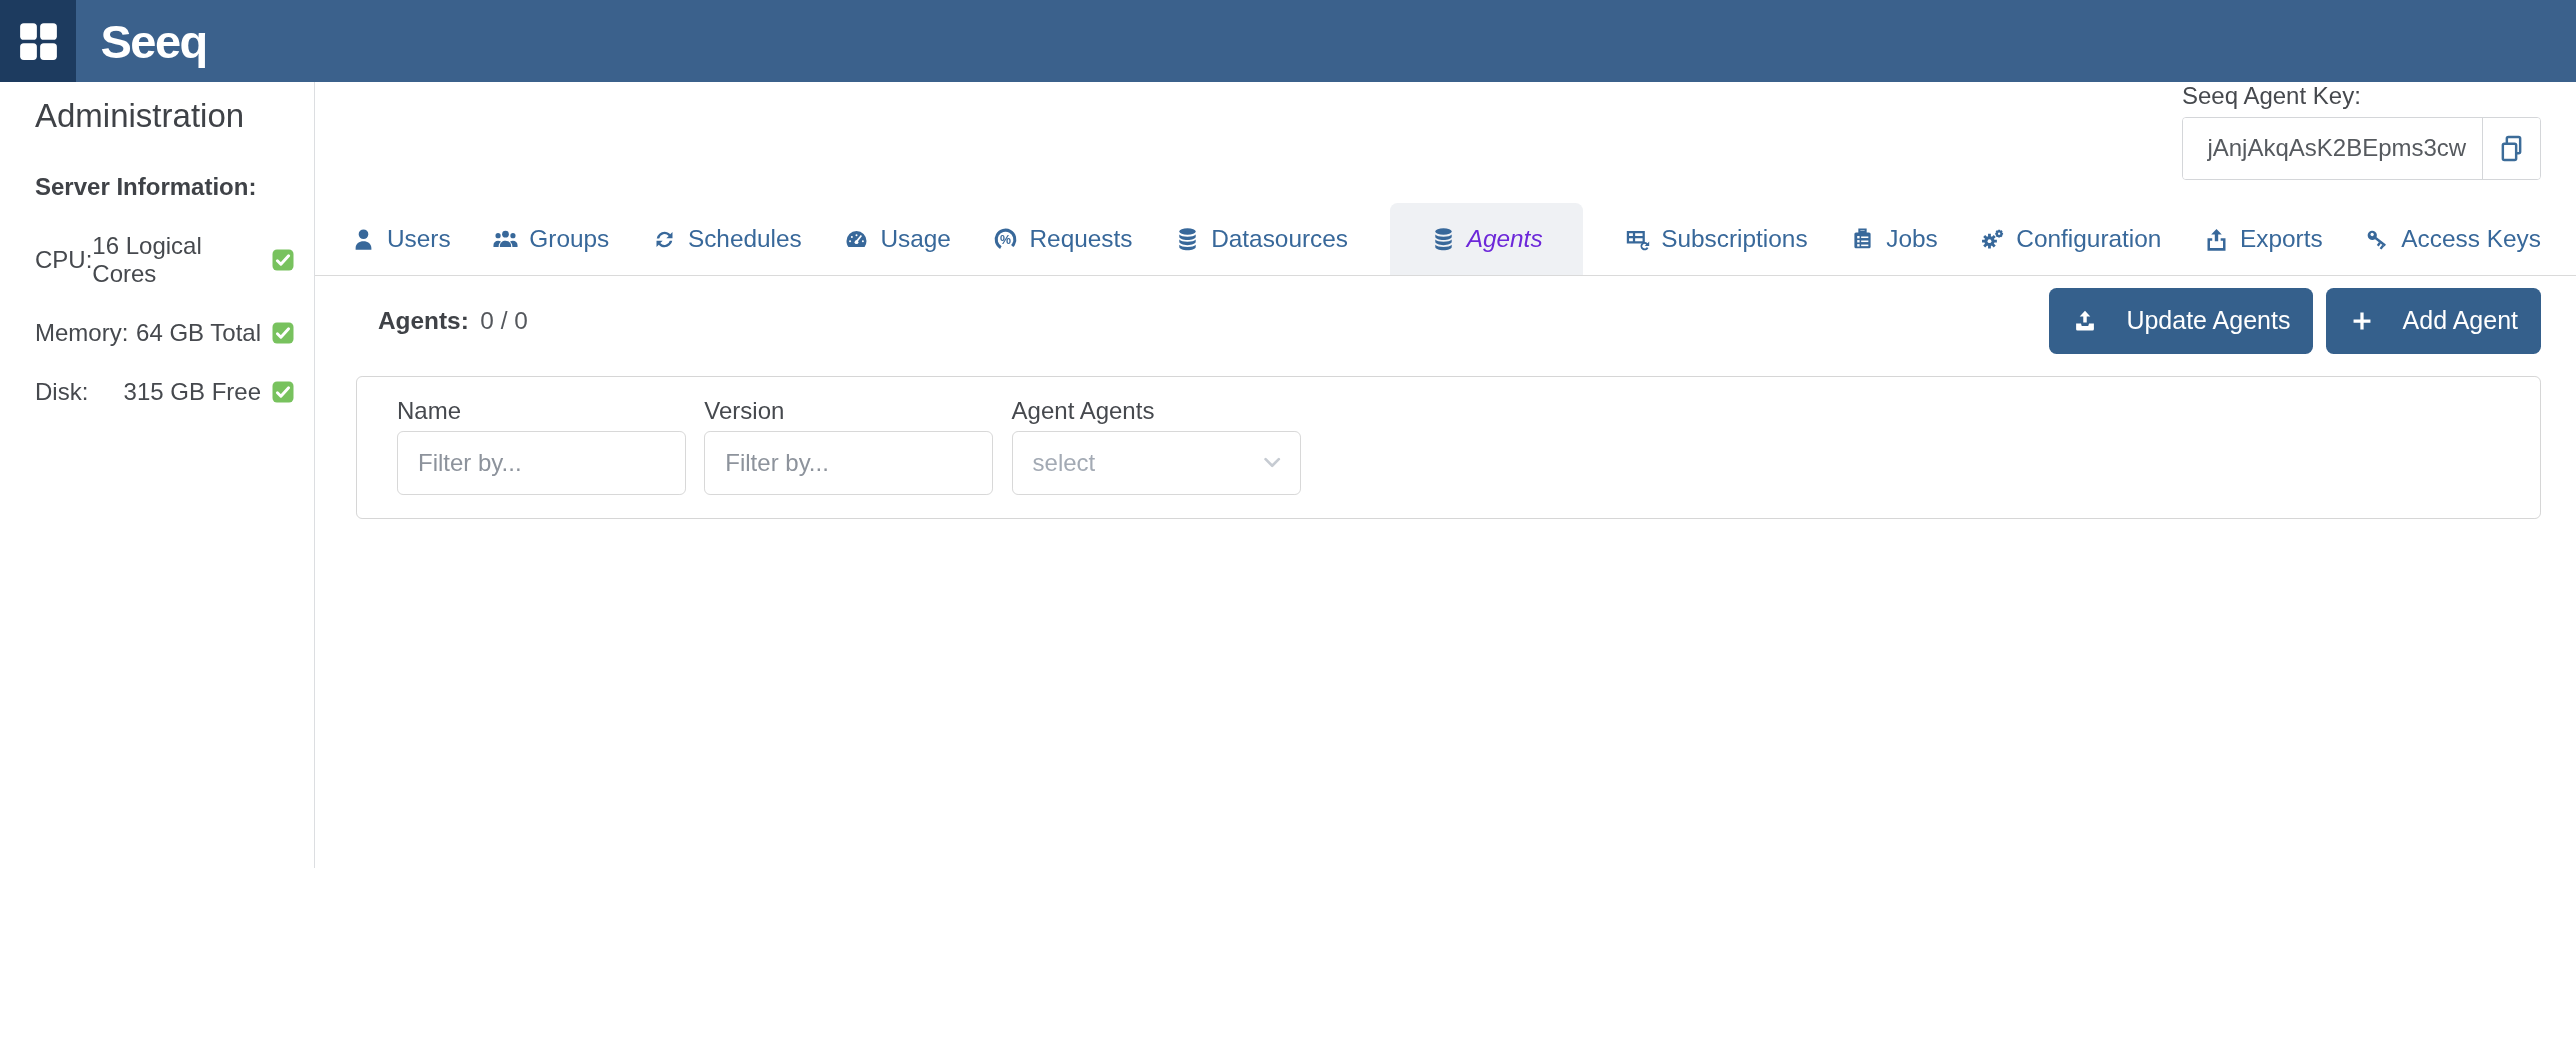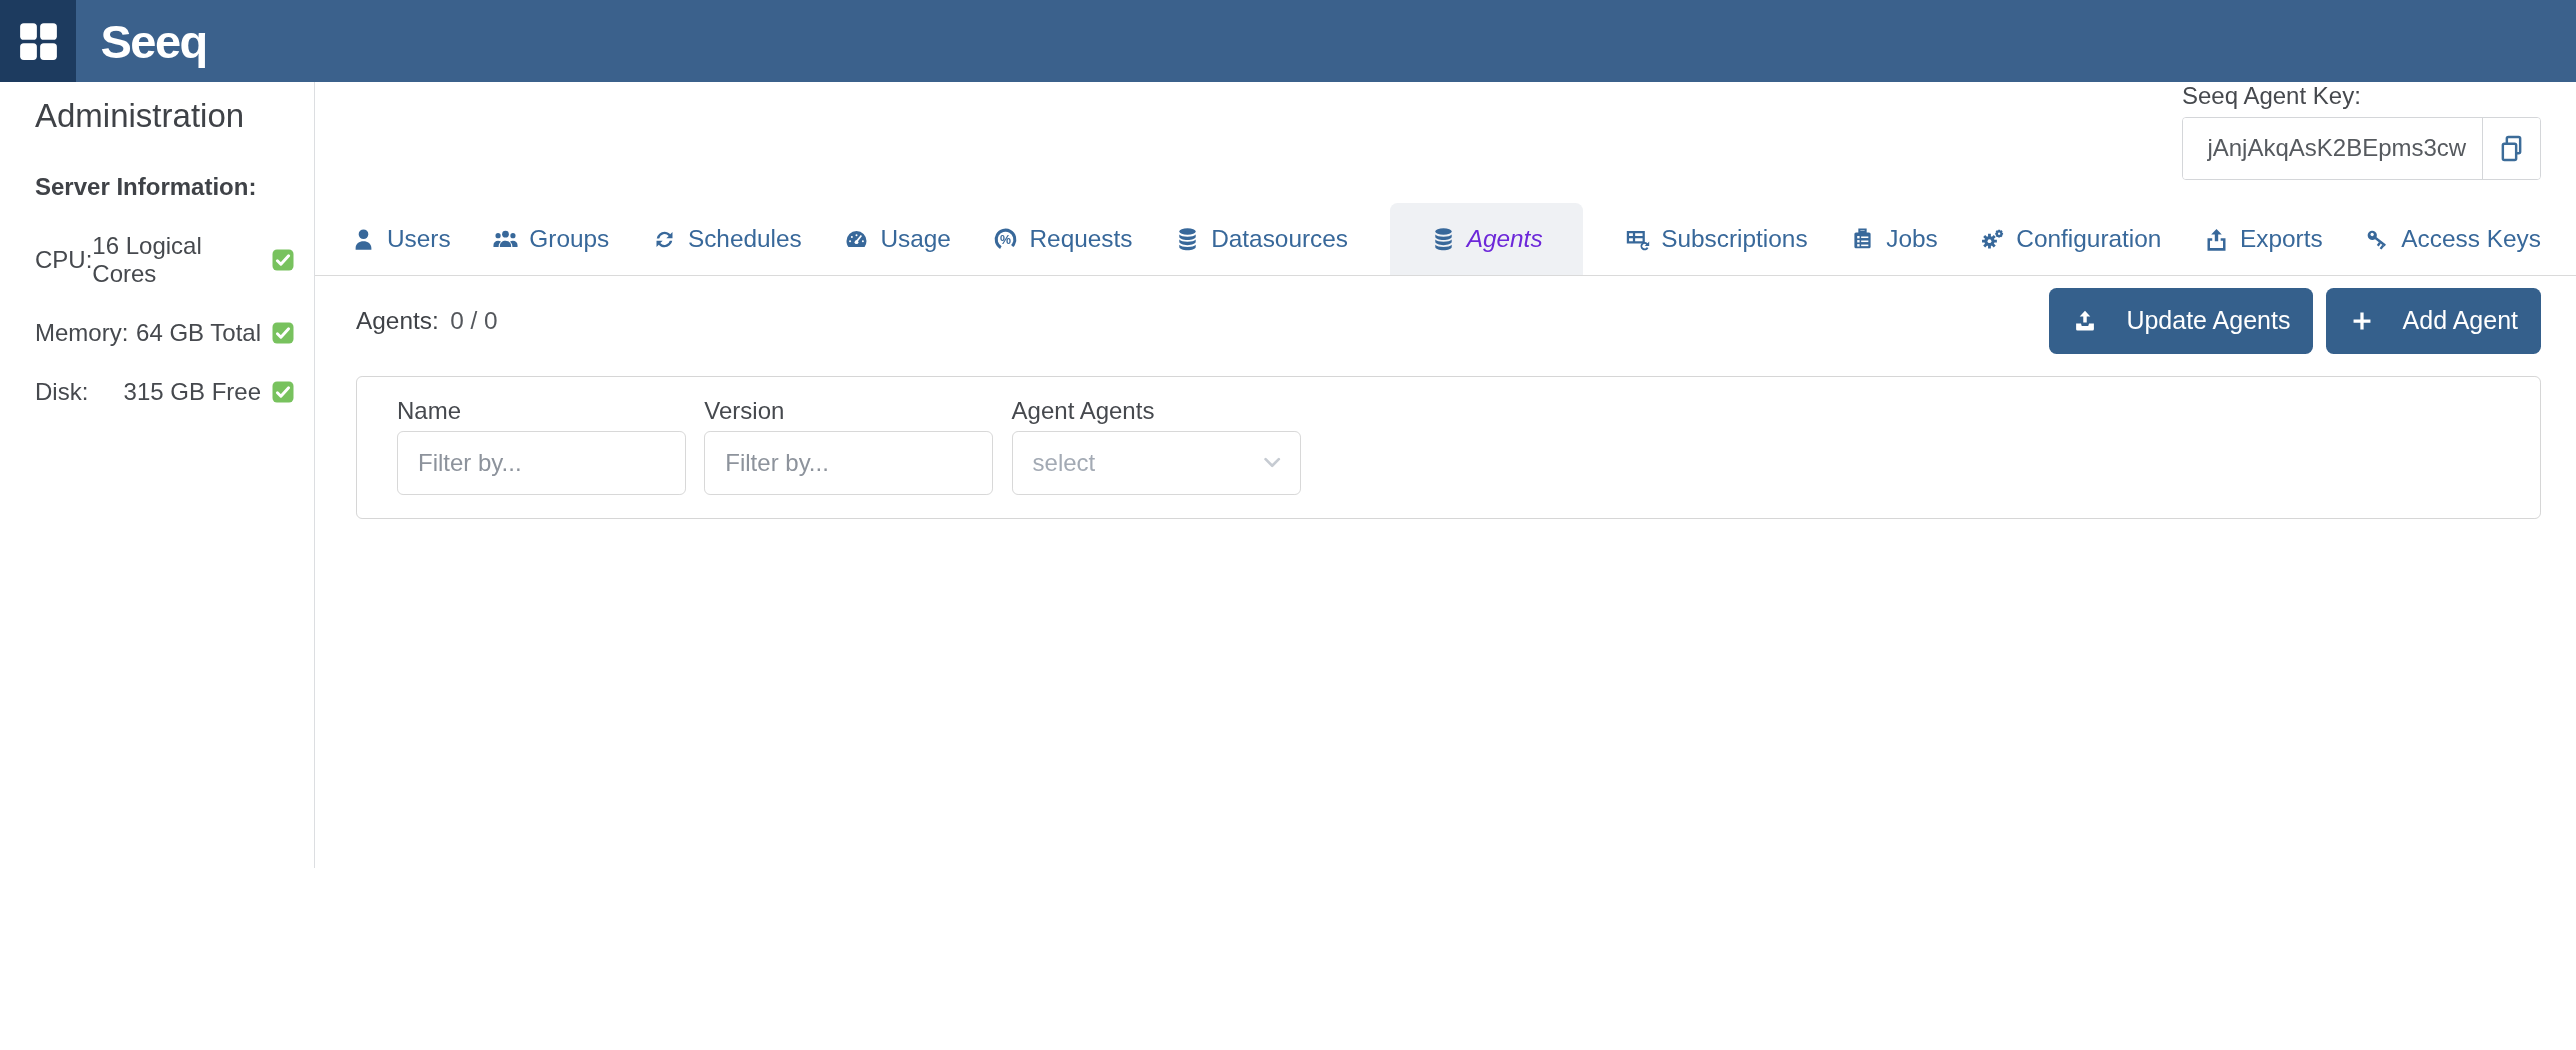--- a/index.html
+++ b/index.html
@@ -66,21 +66,21 @@
   
   .tabbar{margin-top:121px;height:73px;border-bottom:1.5px solid #dadada;
     padding:0 35px;display:flex;justify-content:space-between;align-items:stretch;}
   .tab{display:flex;align-items:center;gap:10px;font-size:24.4px;color:var(--link-blue);cursor:pointer;white-space:nowrap;}
   .tab .ticon svg{width:27px;height:27px;fill:currentColor;color:var(--link-blue);}
   .tab.active{background:var(--active-tab-bg);border-radius:7.6px 7.6px 0 0;
     color:#6d28d9;padding:0 40px;font-style:italic;}
 
   
   .content-header{display:flex;align-items:center;margin:11.5px 35px 0 41px;height:66px;}
-  .count-label{font-size:24.4px;font-weight:400;color:var(--text-dark);}
+  .count-label{font-size:24.4px;font-weight:700;color:var(--text-dark);margin-left:22px;}
   .count-value{font-size:24.4px;color:#54575c;margin-left:11.5px;}
   .header-buttons{margin-left:auto;display:flex;gap:12.2px;}
   .btn{display:flex;align-items:center;gap:28px;background:var(--button-bg);color:#fff;
     font-size:25px;height:66px;padding:0 23px;border-radius:7.6px;border:none;cursor:pointer;
     font-family:inherit;}
   .btn svg{width:26px;height:26px;fill:#fff;}
 
   
   .filter-panel{margin:22px 35px 0 41px;border:1.5px solid #d6d6d6;border-radius:6.1px;
     background:#fff;padding:20px 0 23px 40px;}

